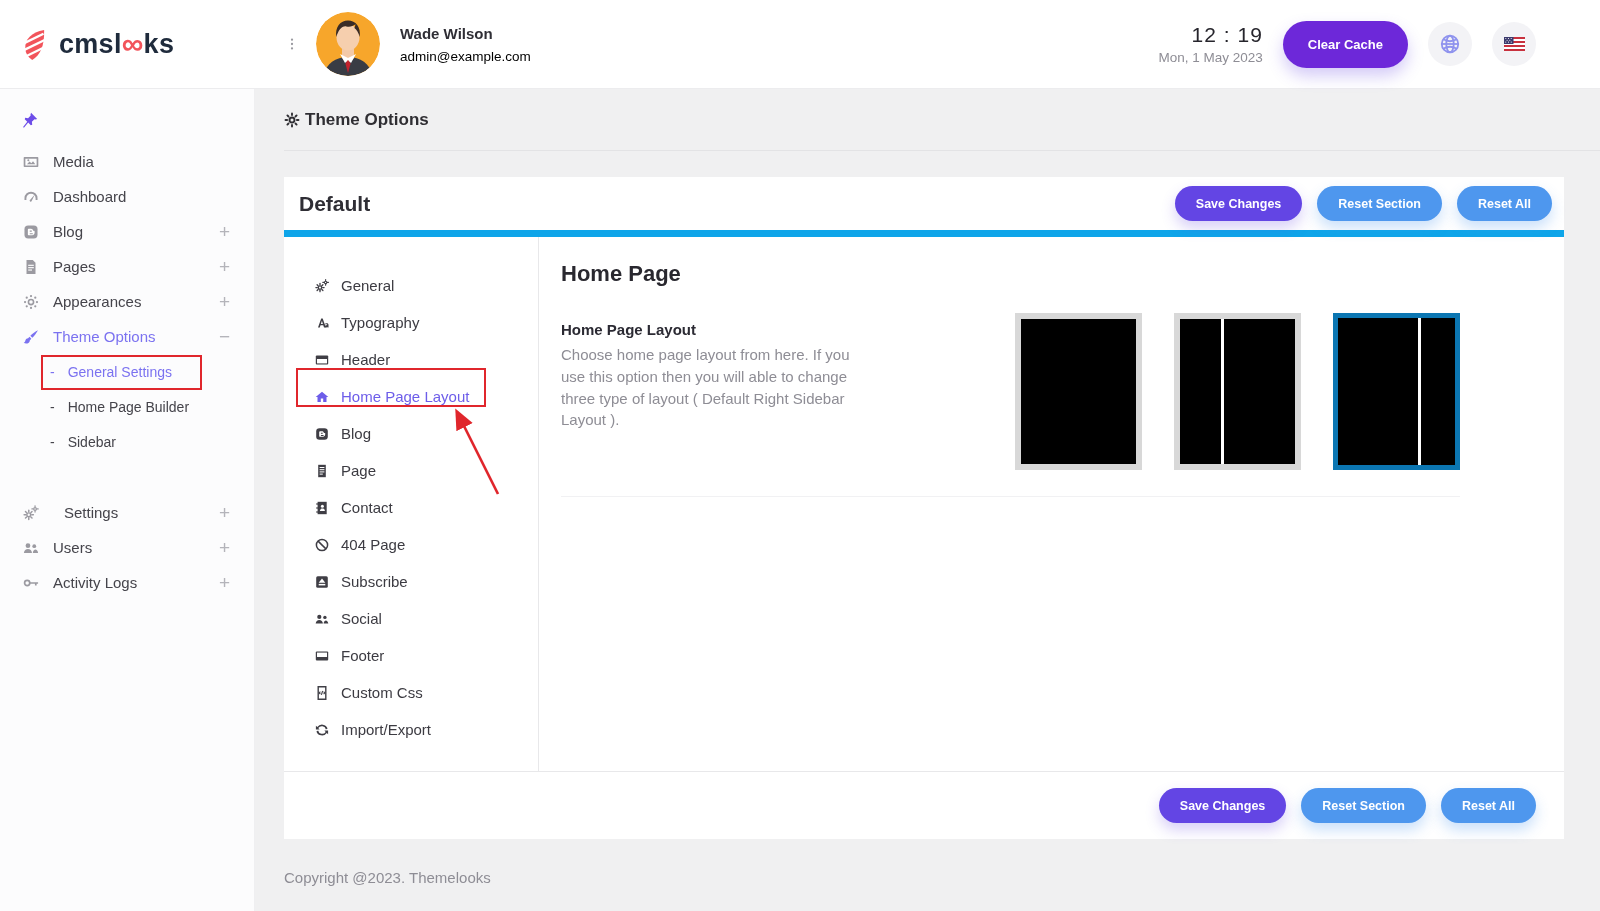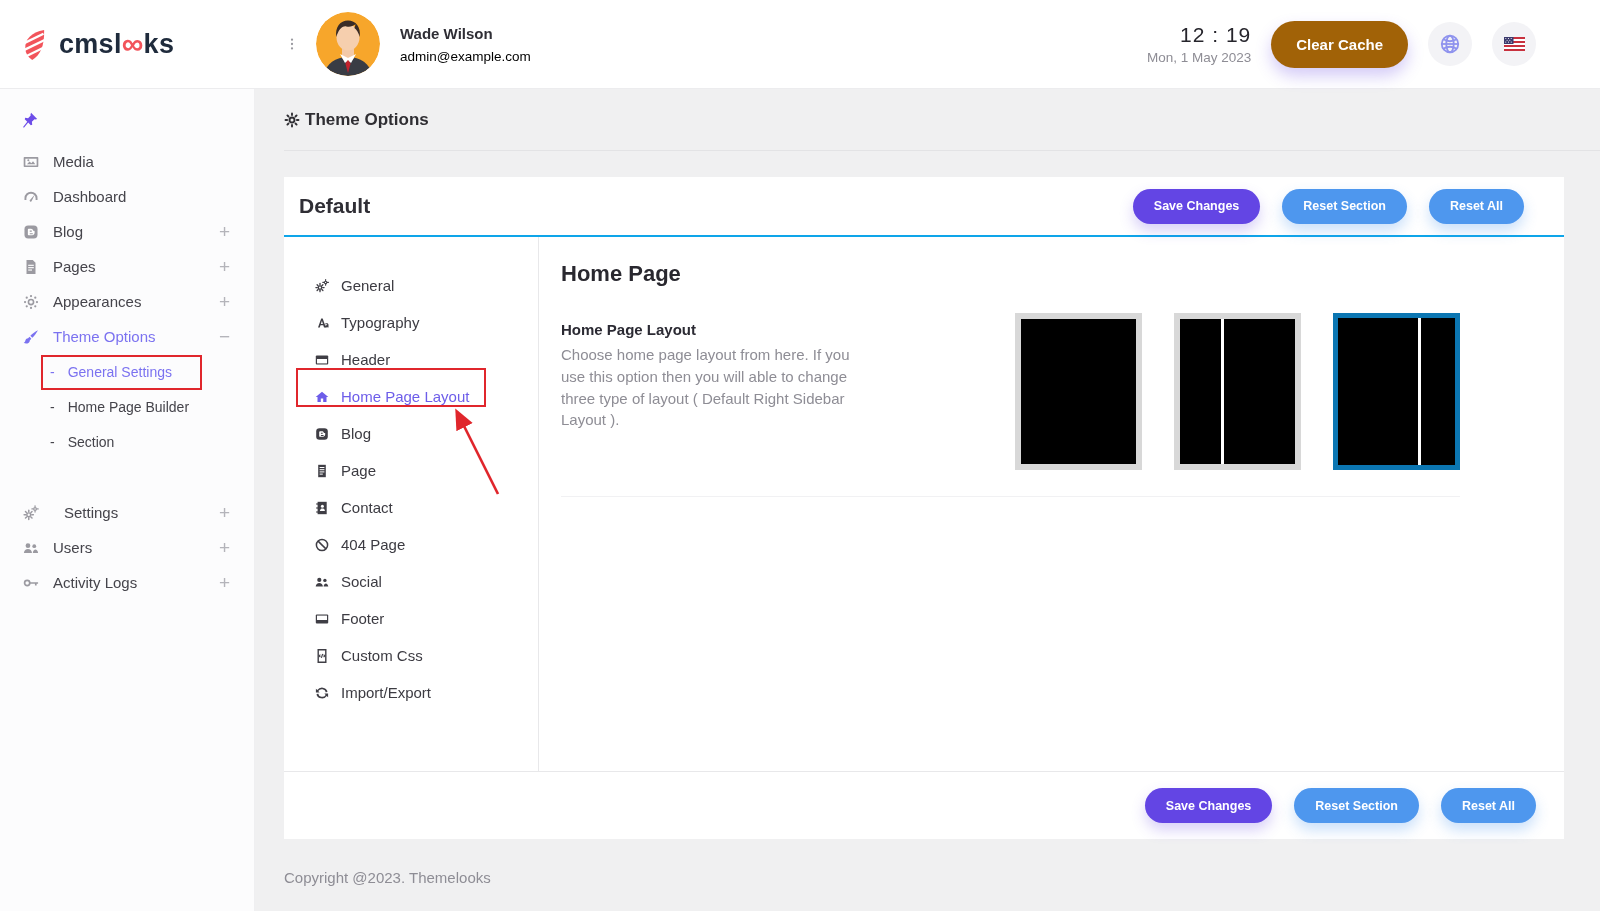--- a/index.html
+++ b/index.html
@@ -15,22 +15,22 @@
   .brand-text .inf { color:#f2545b; font-weight:700; font-size:1.12em; vertical-align:-1px; }
   .dots { width:14px; height:18px; color:#9a9aa0; margin-left:30px; cursor:pointer; }
   .avatar { width:64px; height:64px; border-radius:50%; margin-left:17px; overflow:hidden; flex:none; }
   .user-meta { margin-left:20px; }
   .user-name { font-size:15px; font-weight:700; color:#2f2e35; }
   .user-email { font-size:13.5px; color:#000000; margin-top:7px; }
   .header-right { margin-left:auto; display:flex; align-items:center; gap:20px; padding-right:64px; }
   .clock { text-align:right; }
   .time { font-size:21px; font-weight:400; color:#26252c; letter-spacing:1px; }
   .date { font-size:13.5px; color:#8e8d95; margin-top:3px; }
-  .clear-cache { height:47px; padding:0 25px; background:#a16207; color:#fff; border:none;
-                 border-radius:25px; font-size:15px; font-weight:700; cursor:pointer;
+  .clear-cache { height:47px; padding:0 25px; background:#6d28d9; color:#fff; border:none;
+                 border-radius:25px; font-size:13px; font-weight:700; cursor:pointer;
                  box-shadow:0 8px 16px rgba(99,69,228,.28); font-family:inherit; }
   .icon-circle { width:44px; height:44px; border-radius:50%; background:#f3f3f6;
                  display:flex; align-items:center; justify-content:center; cursor:pointer; }
   .globe { width:22px; height:22px; color:#8f93ee; }
   .flag { width:21px; height:14px; display:block; }
 
   
   .sidebar { position:absolute; top:89px; left:0; width:255px; bottom:0; background:#fcfcfd;
              border-right:1px solid #efeff1; z-index:4; }
   .pin-row { padding:22px 0 10px 20px; }
@@ -49,24 +49,24 @@
   .sub-item + .nav-item { margin-top:36px;gap:11px; }
 
   
   .main { position:absolute; top:89px; left:255px; right:0; bottom:0; background:#f0f0f1; }
   .breadcrumb { margin-left:29px; height:62px; display:flex; align-items:center;
                 border-bottom:1px solid #e3e3e5; }
   .breadcrumb .icn { width:16px; height:16px; color:#2f2e33; margin-right:5px; }
   .breadcrumb .bc-label { font-size:17px; font-weight:700; color:#2f2e33; }
 
   .panel { margin:26px 36px 0 29px; background:#fff; }
-  .panel-head { height:60px; display:flex; align-items:center; padding:0 40px 0 15px;
-                border-bottom:2px solid #0ea5e9; }
+  .panel-head { height:60px; display:flex; align-items:center; padding:0 12px 0 15px;
+                border-bottom:7px solid #0ea5e9; }
   .panel-title { font-size:21px; font-weight:700; color:#2f2e35; }
-  .btn-group { margin-left:auto; display:flex; gap:22px; }
+  .btn-group { margin-left:auto; display:flex; gap:15px; }
   .btn { height:35px; border:none; border-radius:18px; padding:0 21px; font-size:12.5px;
          font-weight:700; color:#fff; cursor:pointer; font-family:inherit; }
   .btn.primary { box-shadow:0 7px 14px rgba(99,69,228,.25); }
   .btn.info { box-shadow:0 7px 14px rgba(78,151,238,.3); }
 
   .panel-body { display:flex; height:534px; }
   .opt-menu { width:255px; border-right:1px solid #e8e8ea; padding-top:20px; flex:none; }
   .opt-item { display:flex; align-items:flex-end; height:37px; padding-left:30px; font-size:15px;
               color:#3c3b42; cursor:pointer; position:relative; }
   .opt-item .icn { width:16px; height:16px; margin-right:11px; color:#3f3e45; flex:none; }
@@ -263,21 +263,21 @@
       <div class="sub-item active annotated">
         <span class="dash">-</span>
         <span>General Settings</span>
       </div>
       <div class="sub-item">
         <span class="dash">-</span>
         <span>Home Page Builder</span>
       </div>
       <div class="sub-item">
         <span class="dash">-</span>
-        <span>Section</span>
+        <span>Sidebar</span>
       </div>
       <div class="nav-item">
         <span class="icn">
           <svg viewBox="0 0 16 16" width="100%" height="100%" fill="currentColor">
             <circle cx="6" cy="9.6" r="1.7" fill="none" stroke="currentColor" stroke-width="1.3"></circle>
             <g stroke="currentColor" stroke-width="1.3" stroke-linecap="round">
               <line x1="6" y1="5.5" x2="6" y2="6.9"></line>
               <line x1="6" y1="12.3" x2="6" y2="13.7"></line>
               <line x1="1.9" y1="9.6" x2="3.3" y2="9.6"></line>
               <line x1="8.7" y1="9.6" x2="10.1" y2="9.6"></line>
@@ -447,20 +447,30 @@
               <svg viewBox="0 0 16 16" width="100%" height="100%" fill="currentColor">
                 <circle cx="8" cy="8" r="5.6" fill="none" stroke="currentColor" stroke-width="1.5"></circle>
                 <line x1="4.1" y1="4.1" x2="11.9" y2="11.9" stroke="currentColor" stroke-width="1.5"></line>
               </svg>
             </span>
             <span>404 Page</span>
           </div>
           <div class="opt-item">
             <span class="icn">
               <svg viewBox="0 0 16 16" width="100%" height="100%" fill="currentColor">
+                <rect x="2.2" y="2.2" width="11.6" height="11.6" rx="1.5"></rect>
+                <path fill="#fff" d="M8 4.5l3.3 4.2H4.7z"></path>
+                <rect fill="#fff" x="4.7" y="9.9" width="6.6" height="1.5"></rect>
+              </svg>
+            </span>
+            <span>Subscribe</span>
+          </div>
+          <div class="opt-item">
+            <span class="icn">
+              <svg viewBox="0 0 16 16" width="100%" height="100%" fill="currentColor">
                 <circle cx="5.3" cy="5.9" r="2.1"></circle>
                 <circle cx="10.9" cy="6.4" r="1.7"></circle>
                 <path d="M1.7 12.4c.2-2.1 1.7-3.5 3.6-3.5s3.4 1.4 3.6 3.5z"></path>
                 <path d="M9.6 12.4c.1-1.5.9-2.7 2.1-3 1.4.2 2.4 1.4 2.6 3z"></path>
               </svg>
             </span>
             <span>Social</span>
           </div>
           <div class="opt-item">
             <span class="icn">

